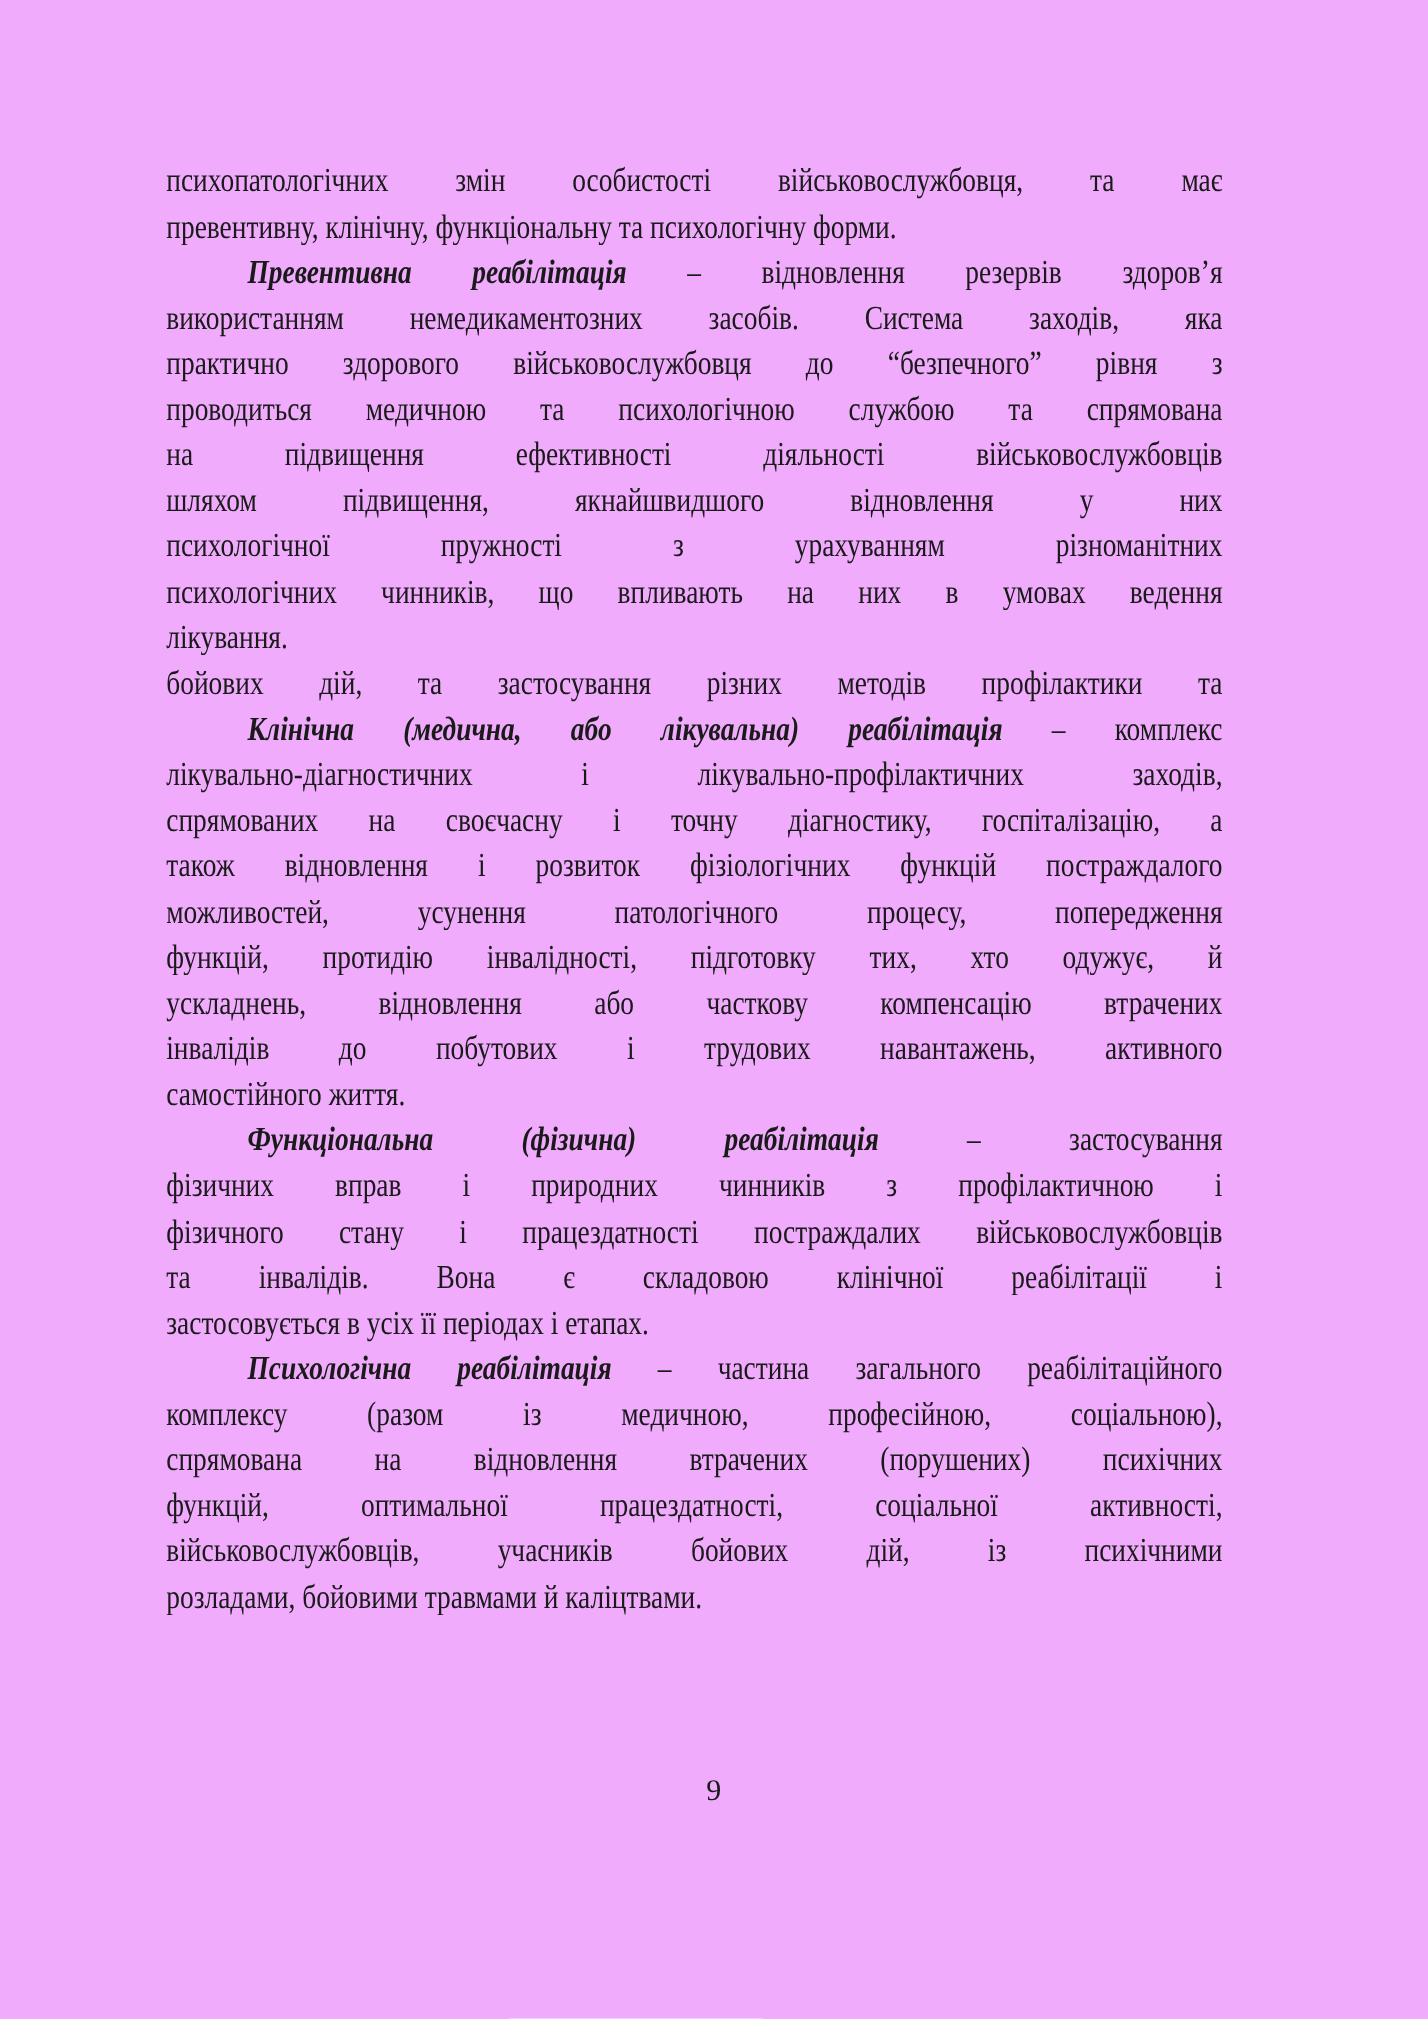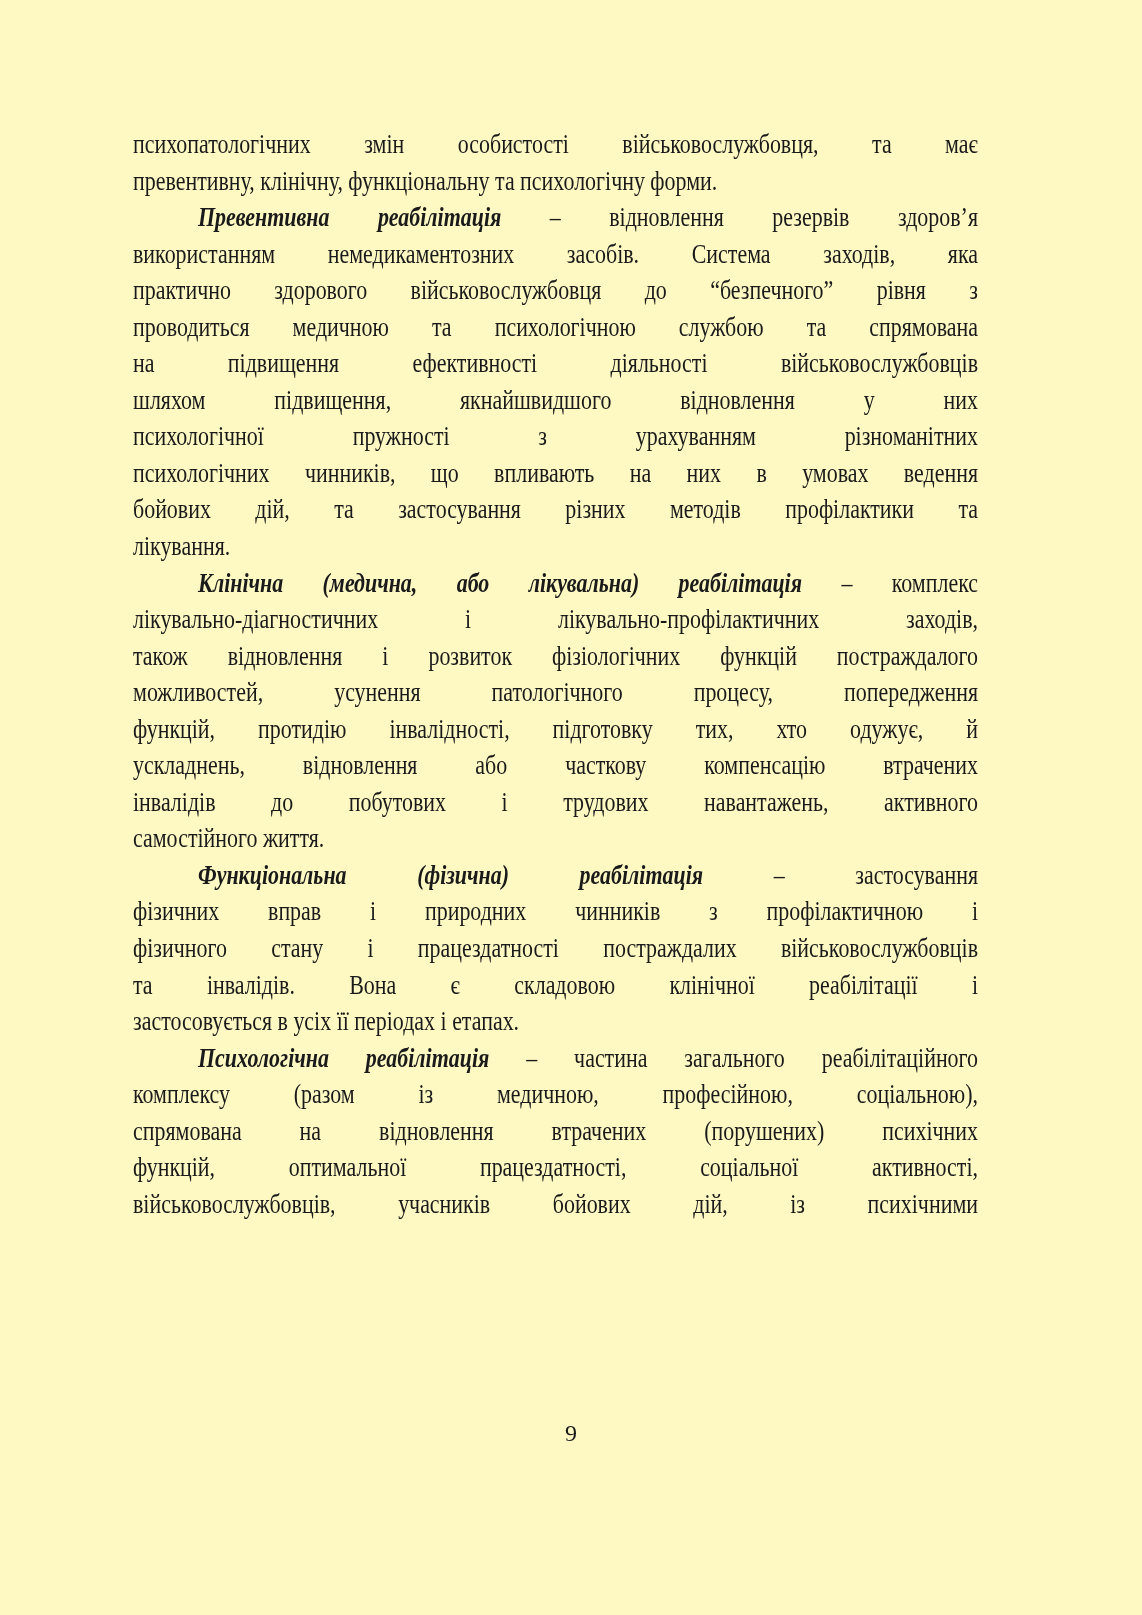--- a/index.html
+++ b/index.html
@@ -1,19 +1,19 @@
 <!DOCTYPE html>
 <html><head>
 <meta charset="utf-8">
 <style>
   html, body { margin: 0; padding: 0; background: #ffffff; }
   body { width: 1142px; height: 1615px; position: relative; overflow: hidden; }
   .page {
     position: absolute; left: 0; top: 0; width: 1142px; height: 1615px;
-    background: #fef9c3; color: #1a1a1a;
+    background: #f0abfc; color: #1a1a1a;
     font-family: "Liberation Serif", "DejaVu Serif", serif;
   }
   .text-block {
     position: absolute; left: 133px; top: 126px; width: 845px;
   }
   .line {
     height: 36.55px; line-height: 36.55px; font-size: 27px;
     white-space: nowrap; position: relative;
   }
   .line-inner {
@@ -58,32 +58,35 @@
       </div>
     <div class="line">
         <span class="line-inner">шляхом підвищення, якнайшвидшого відновлення у них</span>
       </div>
     <div class="line">
         <span class="line-inner">психологічної пружності з урахуванням різноманітних</span>
       </div>
     <div class="line">
         <span class="line-inner">психологічних чинників, що впливають на них в умовах ведення</span>
       </div>
+    <div class="line last">
+        <span class="line-inner">лікування.</span>
+      </div>
     <div class="line">
         <span class="line-inner">бойових дій, та застосування різних методів профілактики та</span>
-      </div>
-    <div class="line last">
-        <span class="line-inner">лікування.</span>
       </div>
 
     <div class="line indent">
         <span class="line-inner"><span class="term">Клінічна (медична, або лікувальна) реабілітація</span><span> – комплекс</span></span>
       </div>
     <div class="line">
         <span class="line-inner">лікувально-діагностичних і лікувально-профілактичних заходів,</span>
+      </div>
+    <div class="line">
+        <span class="line-inner">спрямованих на своєчасну і точну діагностику, госпіталізацію, а</span>
       </div>
     <div class="line">
         <span class="line-inner">також відновлення і розвиток фізіологічних функцій постраждалого</span>
       </div>
     <div class="line">
         <span class="line-inner">можливостей, усунення патологічного процесу, попередження</span>
       </div>
     <div class="line">
         <span class="line-inner">функцій, протидію інвалідності, підготовку тих, хто одужує, й</span>
       </div>
@@ -121,17 +124,20 @@
       </div>
     <div class="line">
         <span class="line-inner">спрямована на відновлення втрачених (порушених) психічних</span>
       </div>
     <div class="line">
         <span class="line-inner">функцій, оптимальної працездатності, соціальної активності,</span>
       </div>
     <div class="line">
         <span class="line-inner">військовослужбовців, учасників бойових дій, із психічними</span>
       </div>
+    <div class="line last">
+        <span class="line-inner">розладами, бойовими травмами й каліцтвами.</span>
+      </div>
 
   </div>
 
   <div class="page-number">9</div>
 </div>
 
 </body></html>

